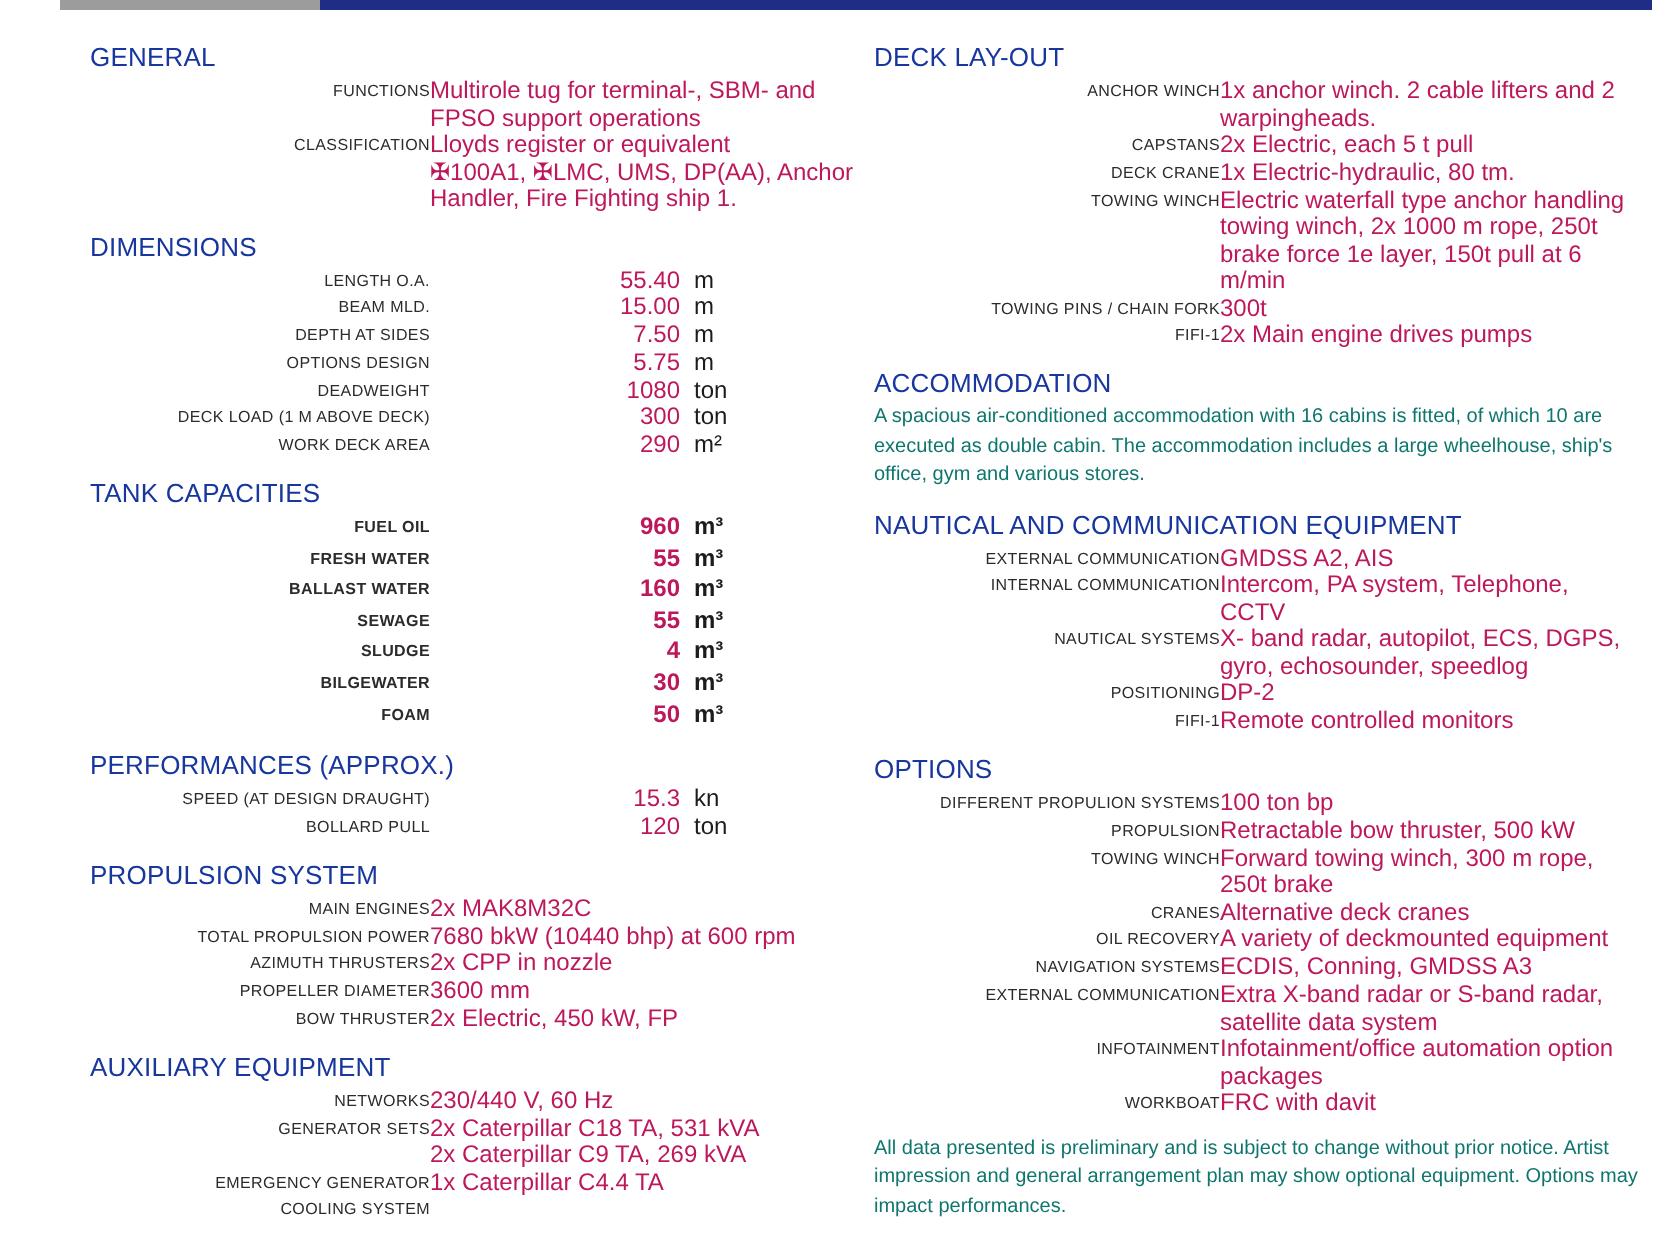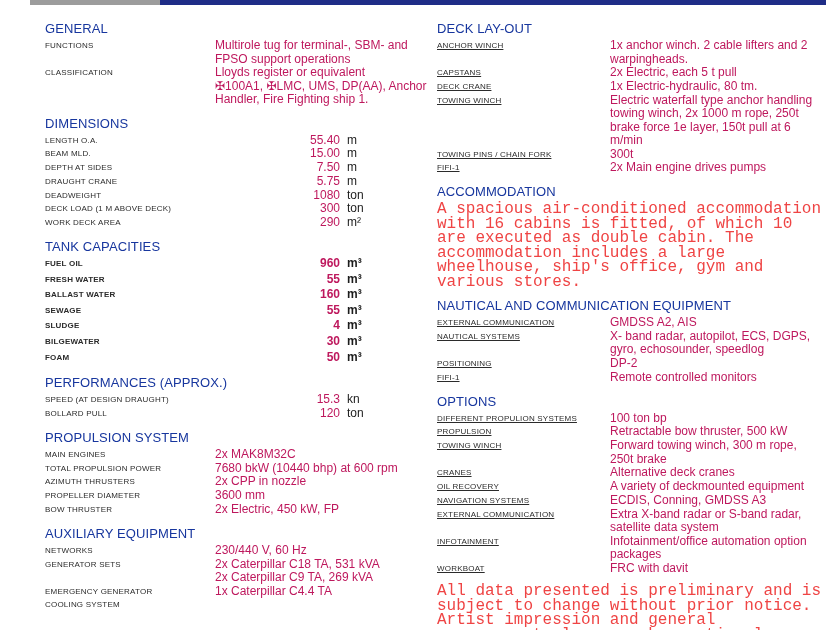--- a/index.html
+++ b/index.html
@@ -18,32 +18,32 @@
 
   .section { margin-bottom:9px; }
   .sec-title {
     font-size:13px; line-height:15px; font-weight:400;
     color:#17369e; margin:0 0 3px 0; letter-spacing:0.1px;
   }
   .row { display:flex; align-items:flex-start; min-height:13.8px; }
   .section-tank-capacities .row { min-height:15.6px;font-weight:bold; }
   .label {
     flex:0 0 170px; width:170px; font-size:8px; line-height:10px;
-    padding-top:2px; color:#2b2b2b; letter-spacing:0.2px;
-  }
-  #right-col .label { flex-basis:173px; width:173px;text-decoration:underline; }
+    padding-top:2px; color:#2b2b2b; letter-spacing:0.2px;text-align:right;
+  }
+  #right-col .label { flex-basis:173px; width:173px; }
   .value {
     font-size:12px; line-height:13.5px; color:#be185d; white-space:pre;
   }
   .num {
     flex:0 0 125px; width:125px; text-align:right;
     font-size:12px; line-height:13.5px; color:#be185d;
   }
   .unit { margin-left:7px; font-size:12px; line-height:13.5px; color:#1c1c1c; }
-  .para { font-size:16px; line-height:14.5px; color:#ef4444;font-family:Liberation Mono, monospace; }
+  .para { font-size:10px; line-height:14.5px; color:#0f766e; }
   .footer-date { position:absolute; left:45px; top:643px; font-size:8px; color:#2b2b2b; letter-spacing:0.2px;text-align:center; }
 </style>
 </head>
 <body>
 
 <div class="topbar">
   <div class="bar-gray"></div>
   <div class="bar-blue"></div>
 </div>
 
@@ -73,21 +73,21 @@
         <div class="label">BEAM MLD.</div>
         <div class="num">15.00</div>
         <div class="unit">m</div>
       </div>
       <div class="row">
         <div class="label">DEPTH AT SIDES</div>
         <div class="num">7.50</div>
         <div class="unit">m</div>
       </div>
       <div class="row">
-        <div class="label">DRAUGHT CRANE</div>
+        <div class="label">OPTIONS DESIGN</div>
         <div class="num">5.75</div>
         <div class="unit">m</div>
       </div>
       <div class="row">
         <div class="label">DEADWEIGHT</div>
         <div class="num">1080</div>
         <div class="unit">ton</div>
       </div>
       <div class="row">
         <div class="label">DECK LOAD (1 M ABOVE DECK)</div>
@@ -230,20 +230,25 @@
       <h2 class="sec-title">ACCOMMODATION</h2>
       <div class="para">A spacious air-conditioned accommodation with 16 cabins is fitted, of which 10 are executed as double cabin. The accommodation includes a large wheelhouse, ship's office, gym and various stores.</div>
     </div>
     <div class="section section-nautical-and-communication-equipment">
       <h2 class="sec-title">NAUTICAL AND COMMUNICATION EQUIPMENT</h2>
       <div class="row">
         <div class="label">EXTERNAL COMMUNICATION</div>
         <div class="value">GMDSS A2, AIS</div>
       </div>
       <div class="row">
+        <div class="label">INTERNAL COMMUNICATION</div>
+        <div class="value">Intercom, PA system, Telephone,
+CCTV</div>
+      </div>
+      <div class="row">
         <div class="label">NAUTICAL SYSTEMS</div>
         <div class="value">X- band radar, autopilot, ECS, DGPS,
 gyro, echosounder, speedlog</div>
       </div>
       <div class="row">
         <div class="label">POSITIONING</div>
         <div class="value">DP-2</div>
       </div>
       <div class="row">
         <div class="label">FIFI-1</div>

